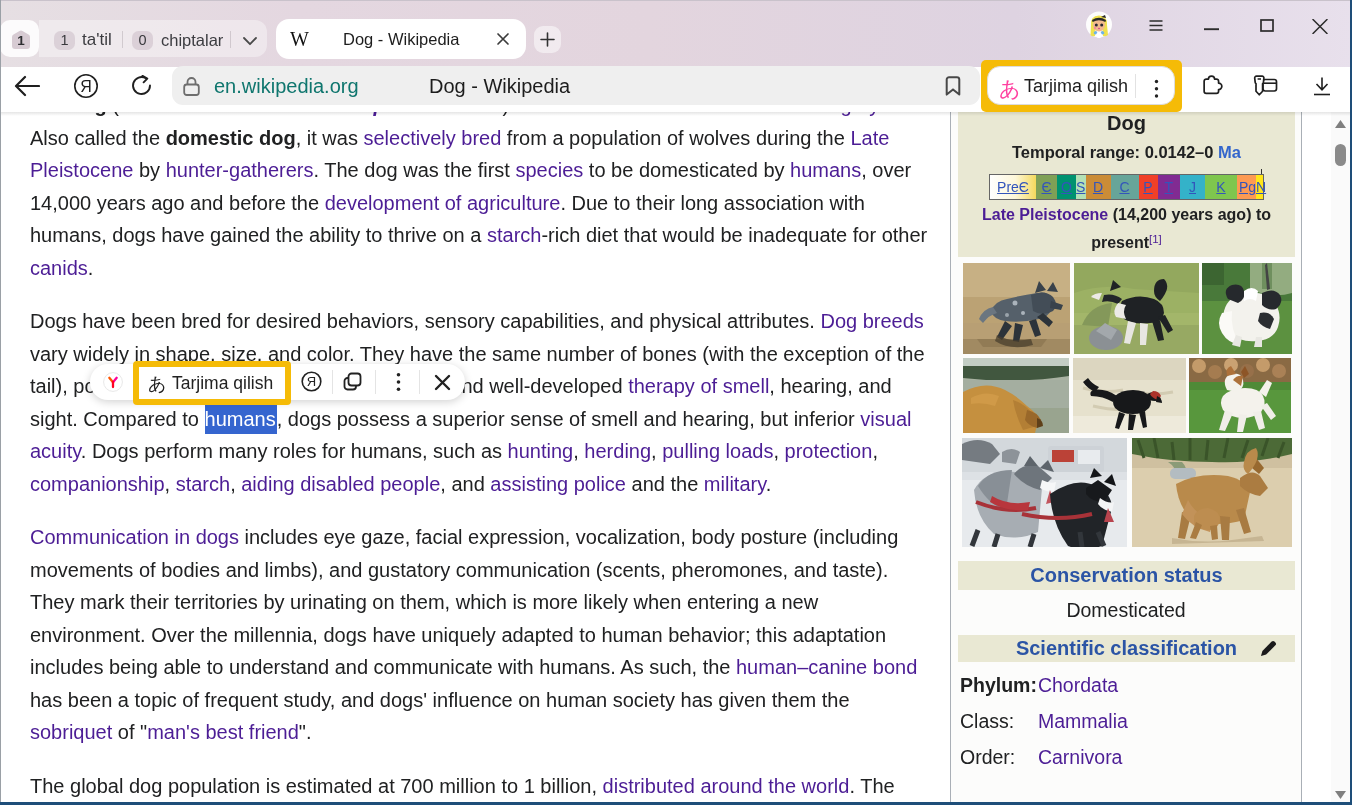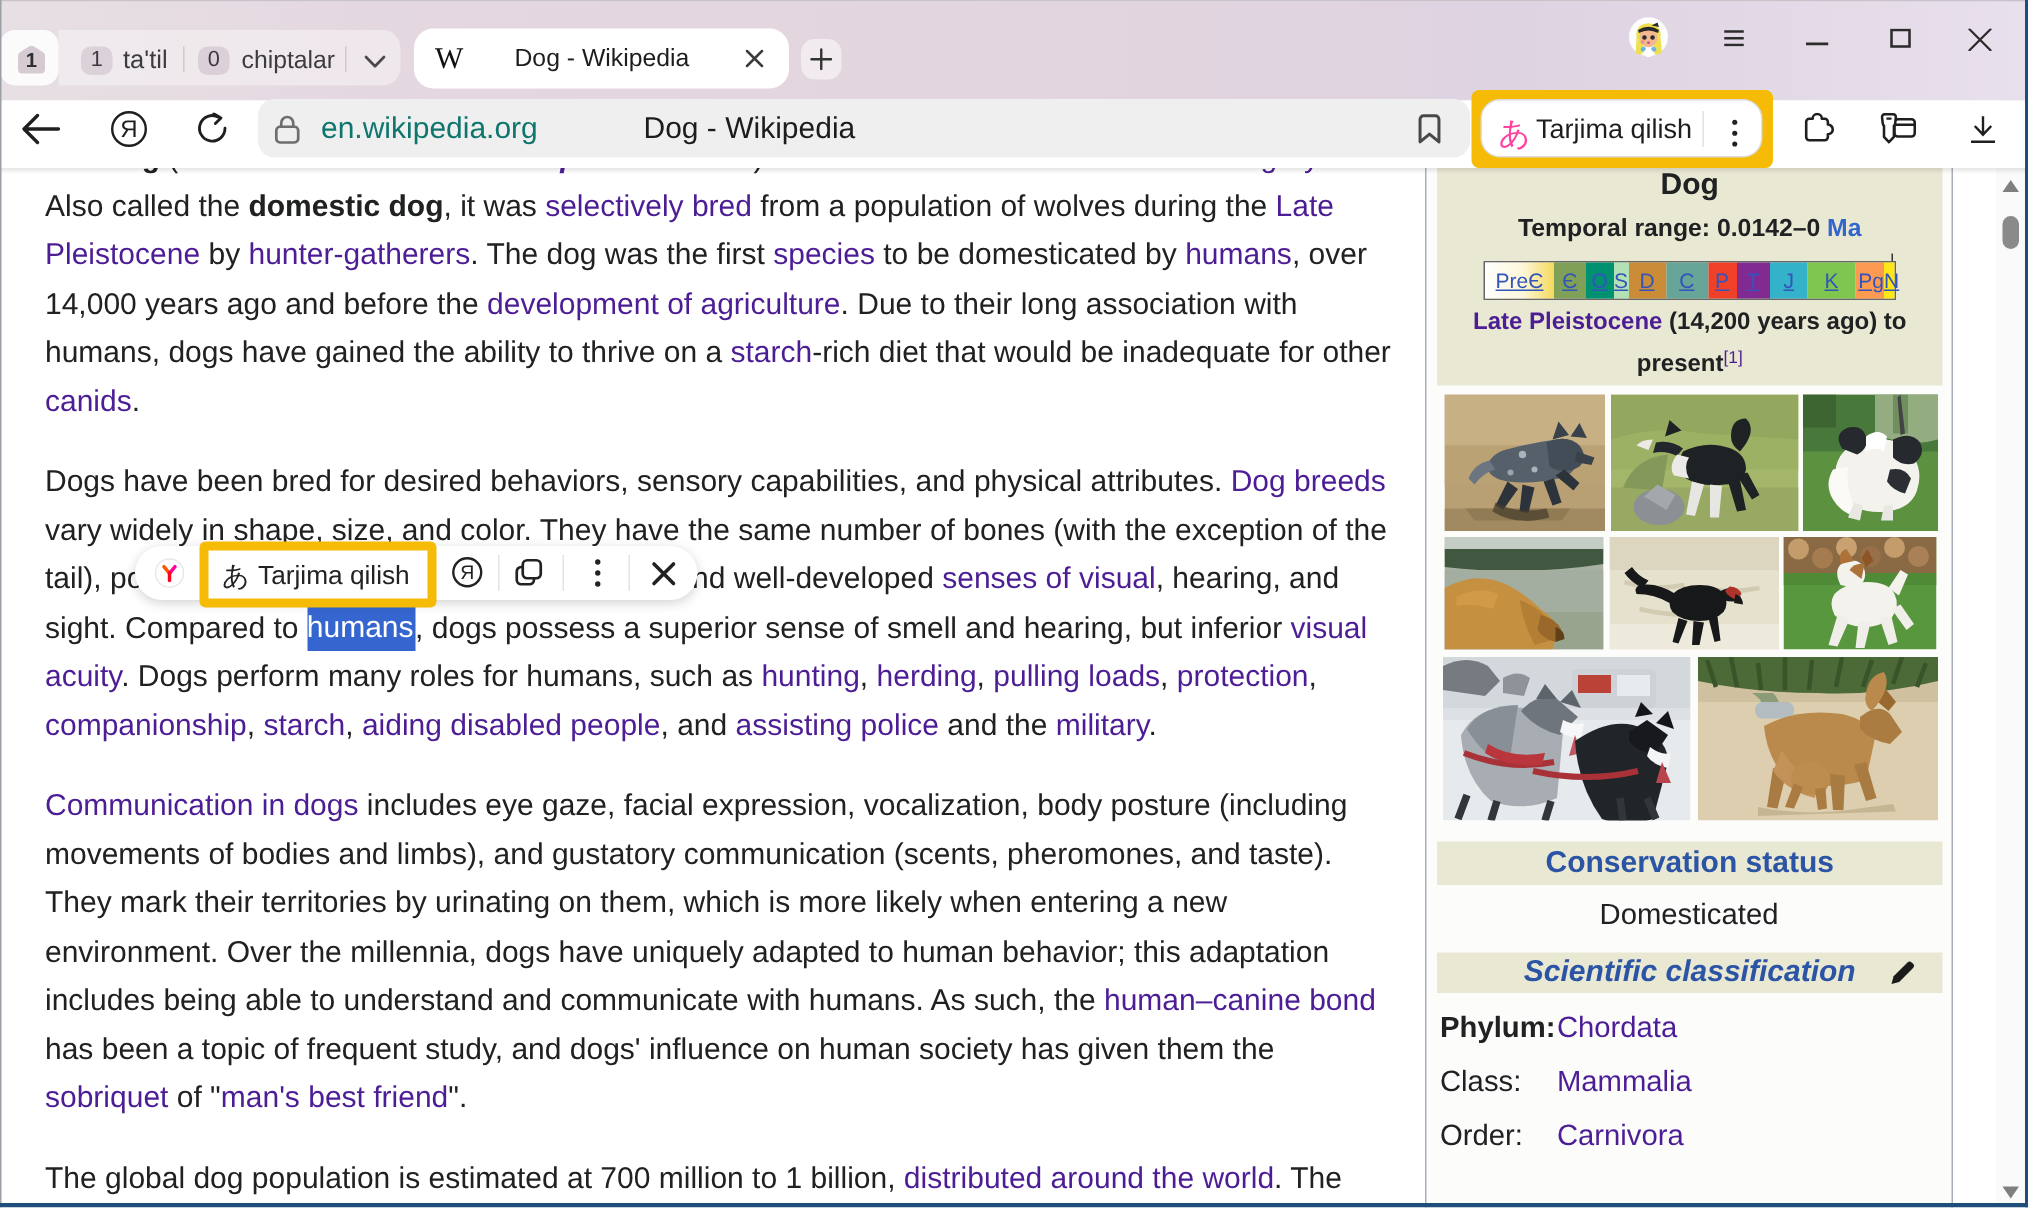--- a/index.html
+++ b/index.html
@@ -37,21 +37,21 @@
 
 <div class="art">
 <p>The <b>dog</b> (<a><b><i>Canis familiaris</i></b></a> or <a><b><i>Canis lupus familiaris</i></b></a>) is a domesticated descendant of the <a>gray wolf</a>.<br>
 Also called the <b>domestic dog</b>, it was <a>selectively bred</a> from a population of wolves during the <a>Late</a><br>
 <a>Pleistocene</a> by <a>hunter-gatherers</a>. The dog was the first <a>species</a> to be domesticated by <a>humans</a>, over<br>
 14,000 years ago and before the <a>development of agriculture</a>. Due to their long association with<br>
 humans, dogs have gained the ability to thrive on a <a>starch</a>-rich diet that would be inadequate for other<br>
 <a>canids</a>.</p>
 <p>Dogs have been bred for desired behaviors, sensory capabilities, and physical attributes. <a>Dog breeds</a><br>
 vary widely in shape, size, and color. They have the same number of bones (with the exception of the<br>
-tail), powerful jaws that house around 42 teeth, and well-developed <a>senses of visual</a>, hearing, and<br>
+tail), powerful jaws that house around 42 teeth, and well-developed <a>therapy of smell</a>, hearing, and<br>
 sight. Compared to <span class="sel">humans</span>, dogs possess a superior sense of smell and hearing, but inferior <a>visual</a><br>
 <a>acuity</a>. Dogs perform many roles for humans, such as <a>hunting</a>, <a>herding</a>, <a>pulling loads</a>, <a>protection</a>,<br>
 <a>companionship</a>, <a>starch</a>, <a>aiding disabled people</a>, and <a>assisting police</a> and the <a>military</a>.</p>
 <p><a>Communication in dogs</a> includes eye gaze, facial expression, vocalization, body posture (including<br>
 movements of bodies and limbs), and gustatory communication (scents, pheromones, and taste).<br>
 They mark their territories by urinating on them, which is more likely when entering a new<br>
 environment. Over the millennia, dogs have uniquely adapted to human behavior; this adaptation<br>
 includes being able to understand and communicate with humans. As such, the <a>human–canine bond</a><br>
 has been a topic of frequent study, and dogs' influence on human society has given them the<br>
 <a>sobriquet</a> of "<a>man's best friend</a>".</p>
@@ -218,21 +218,21 @@
     <path d="M116 36 q14 -16 8 -26 q-10 2 -12 14 q-2 8 4 12z" fill="#b98a4b"></path>
     <path d="M50 74 l-4 26 l7 1 l6 -24z M88 78 l2 24 l7 0 l1 -23z M104 72 l8 24 l7 -2 l-7 -24z" fill="#a87b42"></path>
     <path d="M56 62 q8 16 24 18 l-2 14 q-18 -4 -28 -18z" fill="#c29259"></path>
     <path d="M62 78 q4 -8 14 -8 q10 2 12 10 q0 10 -10 12 q-10 0 -16 -6z" fill="#bd8d50"></path>
     <path d="M64 84 l-6 16 l6 1 l6 -14z M78 88 l2 14 l6 -1 l-1 -14z" fill="#aa7c42"></path>
     <path d="M40 100 q30 6 60 2 l30 -4 l2 5 l-92 3z" fill="#c3b290" opacity="0.9"></path>
   </svg>
   </div>
   <div class="beige ibhead" style="top:457px;height:29px;line-height:29px;">Conservation status</div>
   <div style="position:absolute;top:495px;width:100%;text-align:center;font-size:19.5px;">Domesticated</div>
-  <div class="beige ibhead" style="top:531px;height:27px;line-height:27px;font-style:italic;">Scientific classification
+  <div class="beige ibhead" style="top:531px;height:27px;line-height:27px;">Scientific classification
     <svg width="19" height="19" viewBox="0 0 24 24" style="position:absolute;right:17px;top:4px;">
         <path d="M2.5 21.5 l1.8-6.5 L16 3.3 a2.5 2.5 0 0 1 3.5 0 l1.2 1.2 a2.5 2.5 0 0 1 0 3.5 L9 19.7 z" fill="#1b1b1b"></path>
       </svg>
   </div>
   <table style="position:absolute;top:563px;left:9px;border-spacing:0 0;font-size:19.5px;">
     <tbody>
     <tr>
           <td style="padding:6.6px 0;font-weight:bold;">Phylum:</td>
           <td><a>Chordata</a></td>
         </tr>

